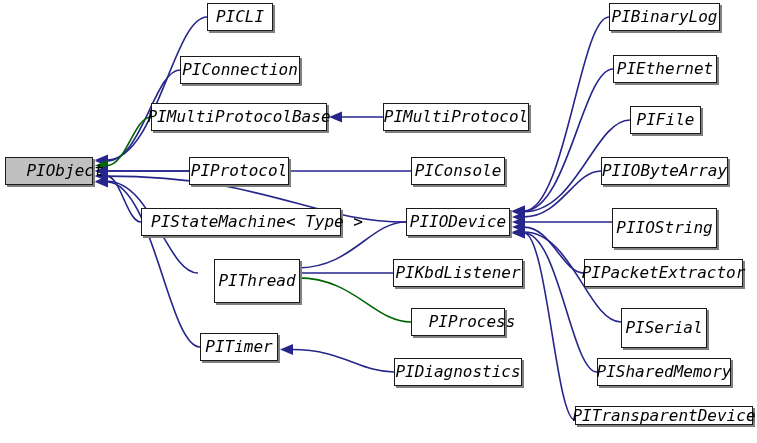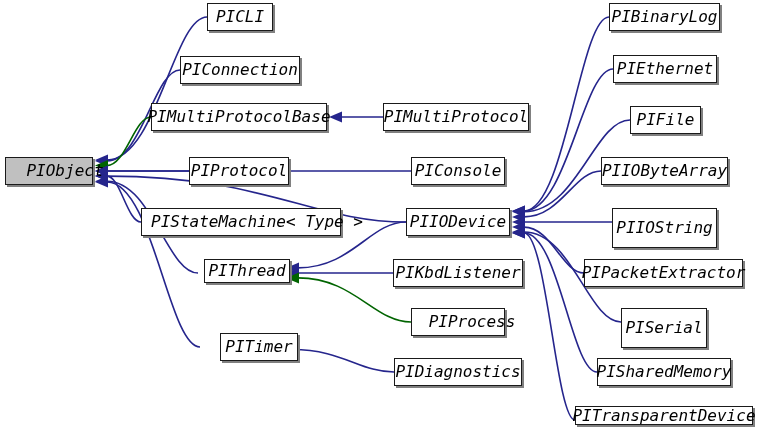--- a/index.html
+++ b/index.html
@@ -155,24 +155,24 @@
       </div>
       <div class="node" style="left: 151px; top: 103px; width: 176px; height: 28px;">
         <span class="node-label">PIMultiProtocolBase</span>
       </div>
       <div class="node" style="left: 189px; top: 157px; width: 100px; height: 28px;">
         <span class="node-label">PIProtocol</span>
       </div>
       <div class="node" style="left: 141px; top: 208px; width: 200px; height: 28px; padding-left: 32px;">
         <span class="node-label">PIStateMachine&lt; Type &gt;</span>
       </div>
-      <div class="node" style="left: 204px; top: 259px; width: 86px; height: 24px;">
+      <div class="node" style="left: 214px; top: 259px; width: 86px; height: 44px;">
         <span class="node-label">PIThread</span>
       </div>
-      <div class="node" style="left: 200px; top: 333px; width: 78px; height: 28px; margin-left: 20px;">
+      <div class="node" style="left: 200px; top: 333px; width: 78px; height: 28px;">
         <span class="node-label">PITimer</span>
       </div>
       <div class="node" style="left: 383px; top: 103px; width: 146px; height: 28px;">
         <span class="node-label">PIMultiProtocol</span>
       </div>
       <div class="node" style="left: 411px; top: 157px; width: 94px; height: 28px;">
         <span class="node-label">PIConsole</span>
       </div>
       <div class="node" style="left: 406px; top: 208px; width: 104px; height: 28px;">
         <span class="node-label">PIIODevice</span>

